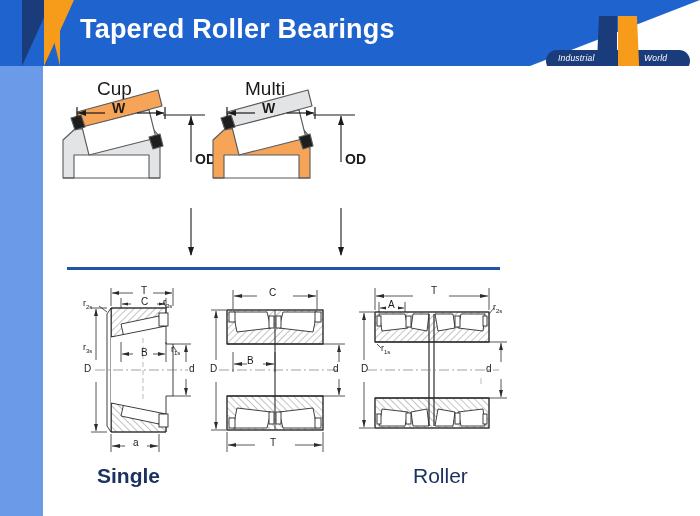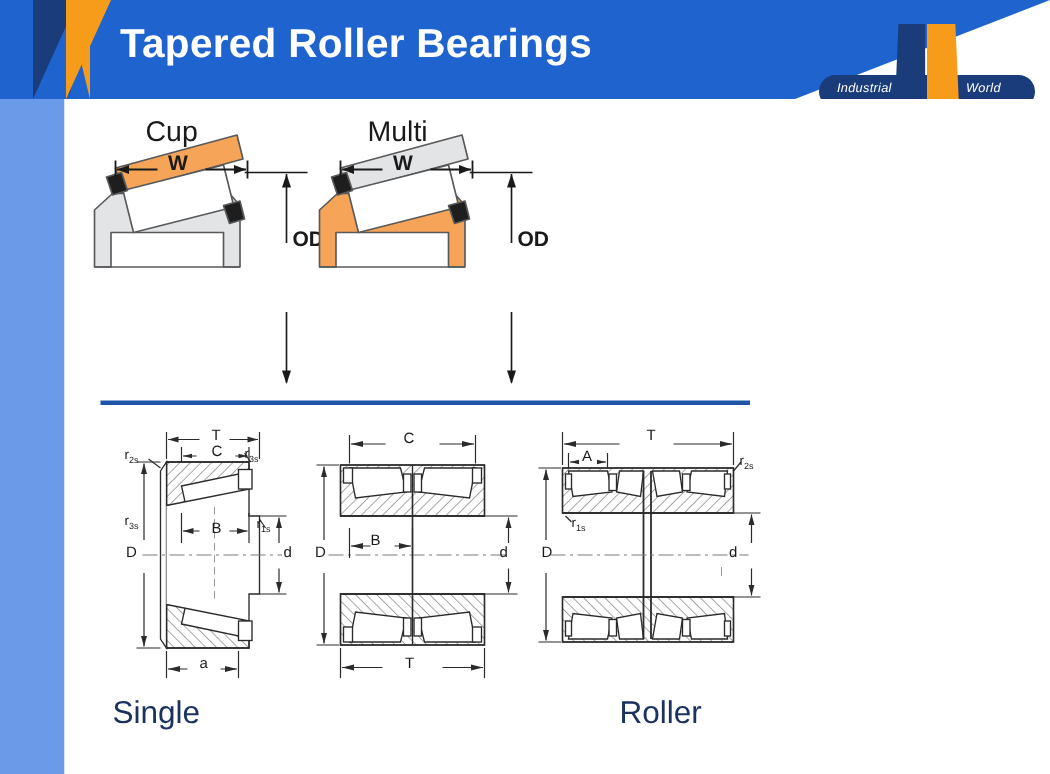--- a/index.html
+++ b/index.html
@@ -451,17 +451,17 @@
       </svg>
     </div>
 
     <div class="dim-text lite" style="left:388px;top:219px;font-size:10px;">T</div>
     <div class="dim-text lite" style="left:345px;top:233px;font-size:10px;">A</div>
     <div class="dim-text lite" style="left:318px;top:297px;font-size:10px;">D</div>
     <div class="dim-text lite" style="left:443px;top:297px;font-size:10px;">d</div>
     <div class="dim-text lite" style="left:450px;top:236px;font-size:9px;"><span>r</span><sub style="font-size:6px;">2s</sub></div>
     <div class="dim-text lite" style="left:338px;top:277px;font-size:9px;"><span>r</span><sub style="font-size:6px;">1s</sub></div>
 
-    <div class="caption" style="left:32px;top:398px;">Single</div>
+    <div class="caption" style="left:54px;top:398px;font-weight:bold;">Single</div>
     <div class="caption" style="left:370px;top:398px;">Roller</div>
 
   </div>
 </div>
 
 </body></html>

